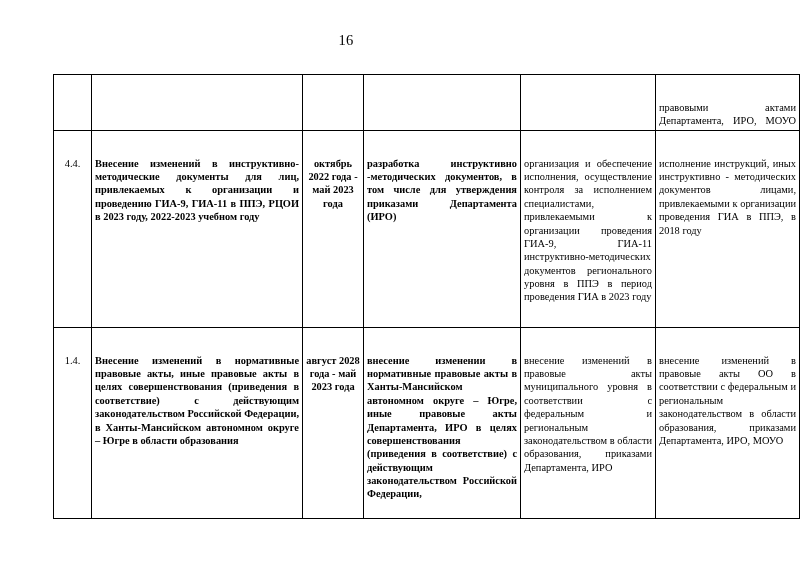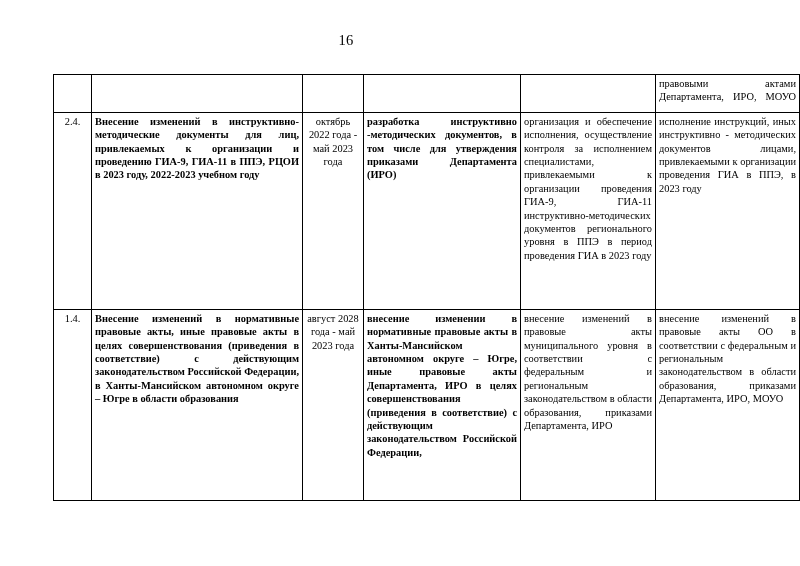--- a/index.html
+++ b/index.html
@@ -46,33 +46,34 @@
     vertical-align: top;
     padding: 2px 3px 2px 3px;
     text-align: justify;
     text-justify: inter-word;
     hyphens: none;
     word-spacing: 0;
   }
   
   .col-num    { width: 31px;  text-align: center; }
   .col-name   { width: 204px; font-weight: bold; }
-  .col-date   { width: 54px;  text-align: center; }
+  .col-date   { width: 54px;  text-align: center; font-weight: bold; }
   .col-res    { width: 150px; font-weight: bold; }
   .col-dep    { width: 128px; border-radius: 22px; }
   .col-oo     { width: 137px; }
 
   .col-num .cell-text,
   .col-date .cell-text {
     text-align: center;
     display: block;
   }
   .cell-text {
     display: block;
     white-space: pre-line;
+    margin-top: 24px;
   }
   
   .row-partial td { height: 33px; }
   .row-32 td { height: 192px; }
   .row-33 td { height: 186px; }
 
   
   .justify-all {
     text-align: justify;
     text-align-last: left;
@@ -108,36 +109,36 @@
         <td class="col-dep">
           <span class="cell-text justify-all"></span>
         </td>
         <td class="col-oo">
           <span class="cell-text justify-force">правовыми актами Департамента, ИРО, МОУО</span>
         </td>
       </tr>
 
       <tr class="row-32">
         <td class="col-num">
-          <span class="cell-text">2.4.</span>
+          <span class="cell-text">4.4.</span>
         </td>
         <td class="col-name">
           <span class="cell-text justify-all">Внесение изменений в инструктивно-методические документы для лиц, привлекаемых к организации и проведению ГИА-9, ГИА-11 в ППЭ, РЦОИ в 2023 году, 2022-2023 учебном году</span>
         </td>
         <td class="col-date">
           <span class="cell-text">октябрь 2022 года - май 2023 года</span>
         </td>
         <td class="col-res">
           <span class="cell-text justify-all">разработка инструктивно -методических документов, в том числе для утверждения приказами Департамента (ИРО)</span>
         </td>
         <td class="col-dep">
           <span class="cell-text justify-all">организация и обеспечение исполнения, осуществление контроля за исполнением специалистами, привлекаемыми к организации проведения ГИА-9, ГИА-11 инструктивно-методических документов регионального уровня в ППЭ в период проведения ГИА в 2023 году</span>
         </td>
         <td class="col-oo">
-          <span class="cell-text justify-all">исполнение инструкций, иных инструктивно - методических документов лицами, привлекаемыми к организации проведения ГИА в ППЭ, в 2023 году</span>
+          <span class="cell-text justify-all">исполнение инструкций, иных инструктивно - методических документов лицами, привлекаемыми к организации проведения ГИА в ППЭ, в 2018 году</span>
         </td>
       </tr>
 
       <tr class="row-33">
         <td class="col-num">
           <span class="cell-text">1.4.</span>
         </td>
         <td class="col-name">
           <span class="cell-text justify-all">Внесение изменений в нормативные правовые акты, иные правовые акты в целях совершенствования (приведения в соответствие) с действующим законодательством Российской Федерации, в Ханты-Мансийском автономном округе – Югре в области образования</span>
         </td>

